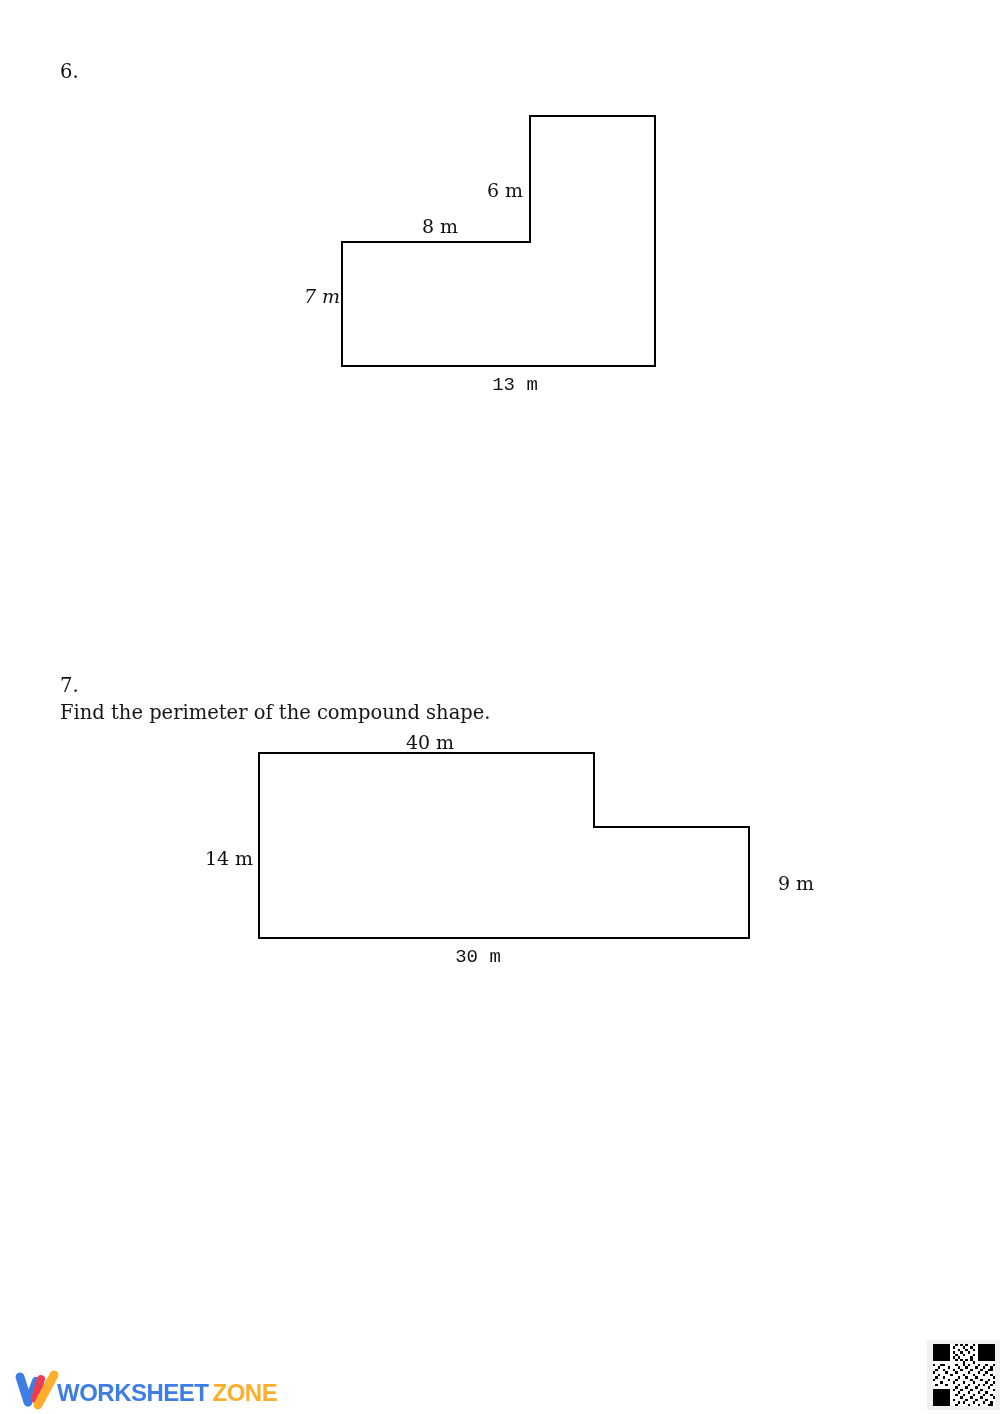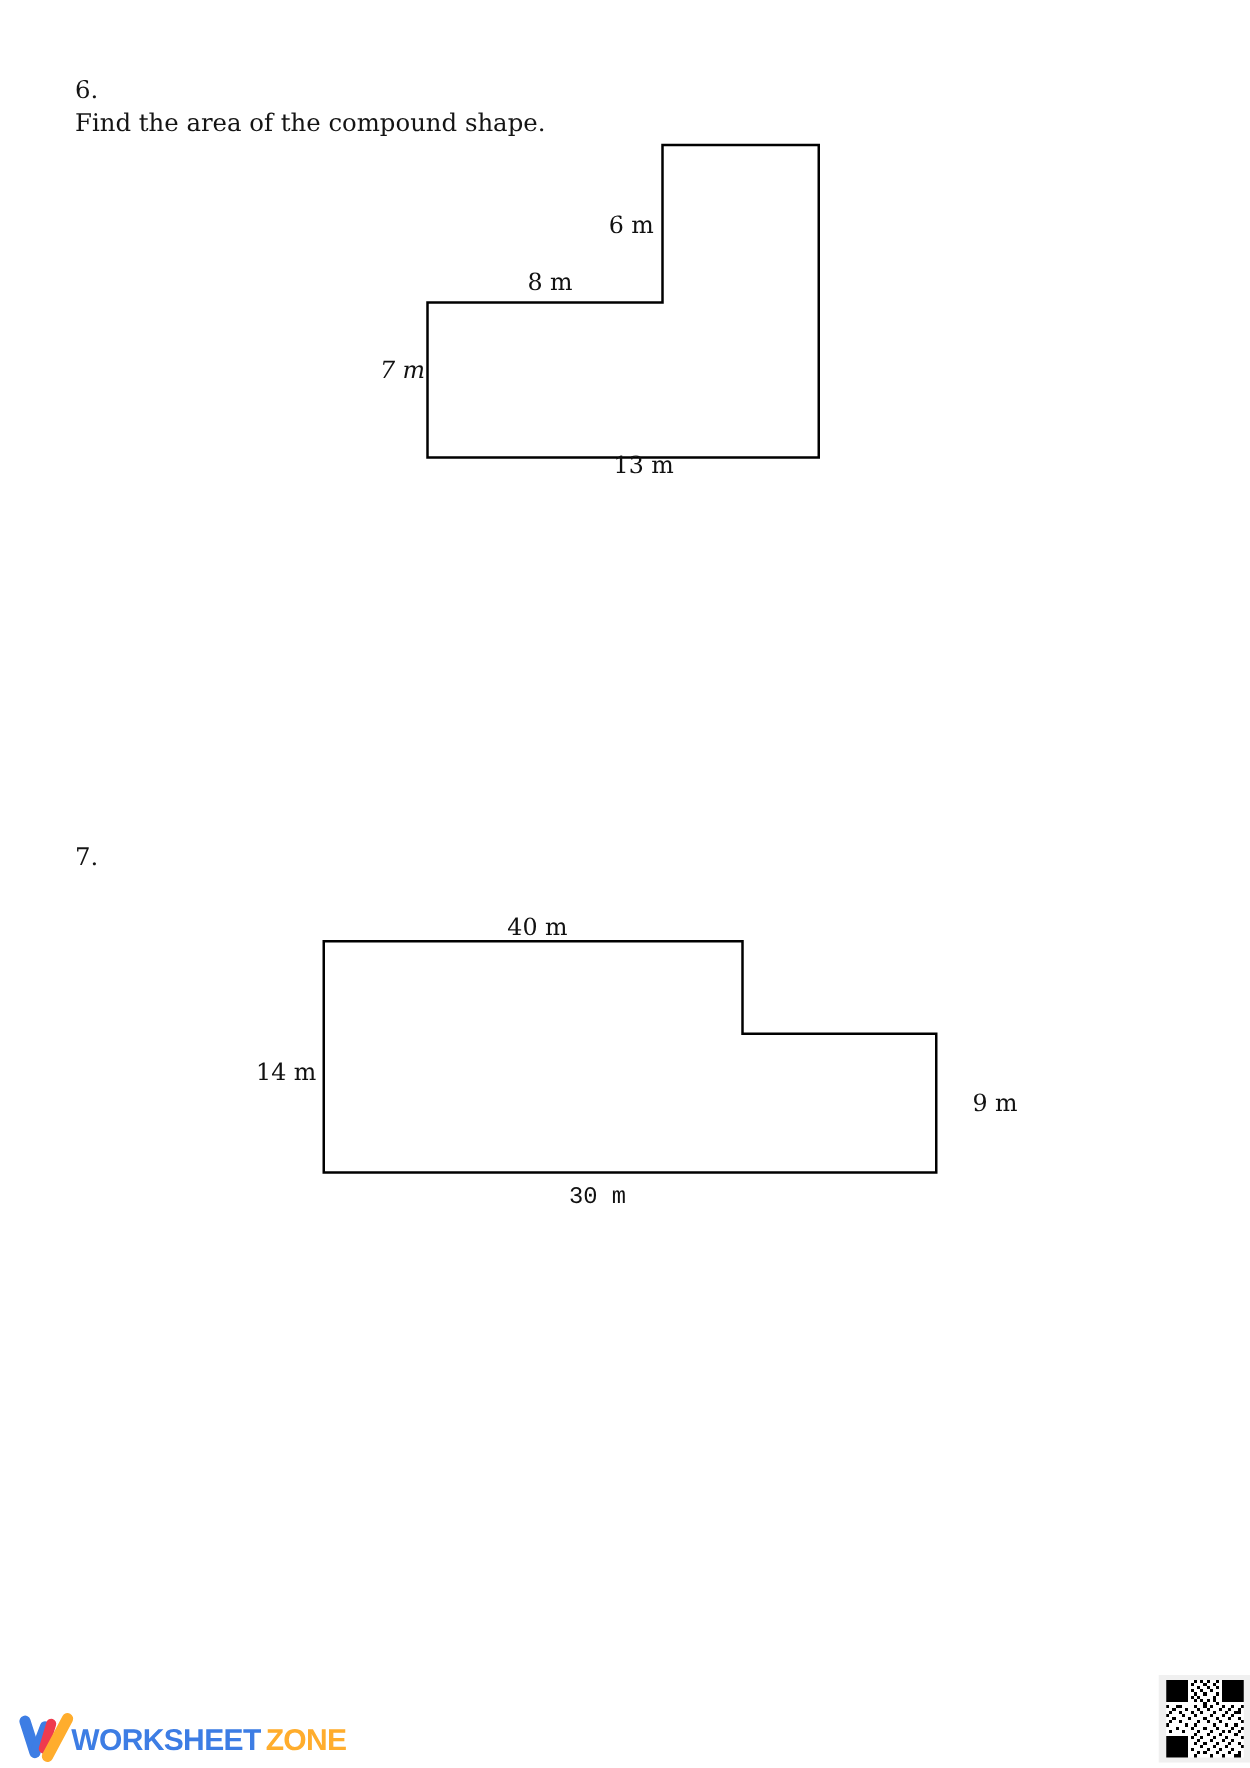--- a/index.html
+++ b/index.html
@@ -12,24 +12,24 @@
   #p7{top:672px;}
 
   
   .fig{position:absolute;}
   #fig6{left:330px;top:103px;}
   #fig7{left:249px;top:743px;}
   .fig polygon{fill:none;stroke:var(--line,#000);stroke-width:2px;}
 
   
   .dim{position:absolute;transform:translate(-50%,-50%);font-size:19px;white-space:nowrap;color:#111;}
-  #d6-0{left:505px;top:180px;}
+  #d6-0{left:505px;top:190px;}
   #d6-1{left:440px;top:226px;}
   #d6-2{left:322px;top:296px;font-style:italic;}
-  #d6-3{left:515px;top:372px;}
+  #d6-3{left:515px;top:385px;font-family:Liberation Mono, monospace;}
   #d7-0{left:430px;top:742px;}
   #d7-1{left:229px;top:858px;}
   #d7-2{left:796px;top:883px;text-align:center;}
   #d7-3{left:478px;top:957px;font-family:Liberation Mono, monospace;}
 
   
   #logo-mark{position:absolute;left:14px;top:1369px;}
   #brand{position:absolute;left:57px;top:1379px;
          font-family:"Liberation Sans", sans-serif;font-weight:bold;
          font-size:24px;letter-spacing:-0.5px;white-space:nowrap;}
@@ -46,33 +46,33 @@
   .mark-red{stroke:var(--brand-red,#EF3B4E);}
   .mark-yellow{stroke:var(--brand-yellow,#FFAD2D);}
 </style>
 </head>
 <body>
 
 <div class="page">
 
   <div class="problem" id="p6">
     <div>6.</div>
-    <div>Find the area of the compound shape.</div>
   </div>
 
   <svg class="fig" id="fig6" width="340" height="275" viewBox="0 0 340 275">
     <polygon points="200,13 325,13 325,263 12,263 12,139 200,139"></polygon>
   </svg>
   <span class="dim" id="d6-0">6 m</span>
   <span class="dim" id="d6-1">8 m</span>
   <span class="dim" id="d6-2">7 m</span>
   <span class="dim" id="d6-3">13 m</span>
 
   <div class="problem" id="p7">
     <div>7.</div>
+    <div>Find the perimeter of the compound shape.</div>
   </div>
 
   <svg class="fig" id="fig7" width="512" height="207" viewBox="0 0 512 207">
     <polygon points="10,10 345,10 345,84 500,84 500,195 10,195"></polygon>
   </svg>
   <span class="dim" id="d7-0">40 m</span>
   <span class="dim" id="d7-1">14 m</span>
   <span class="dim" id="d7-2">9 m</span>
   <span class="dim" id="d7-3">30 m</span>
 

